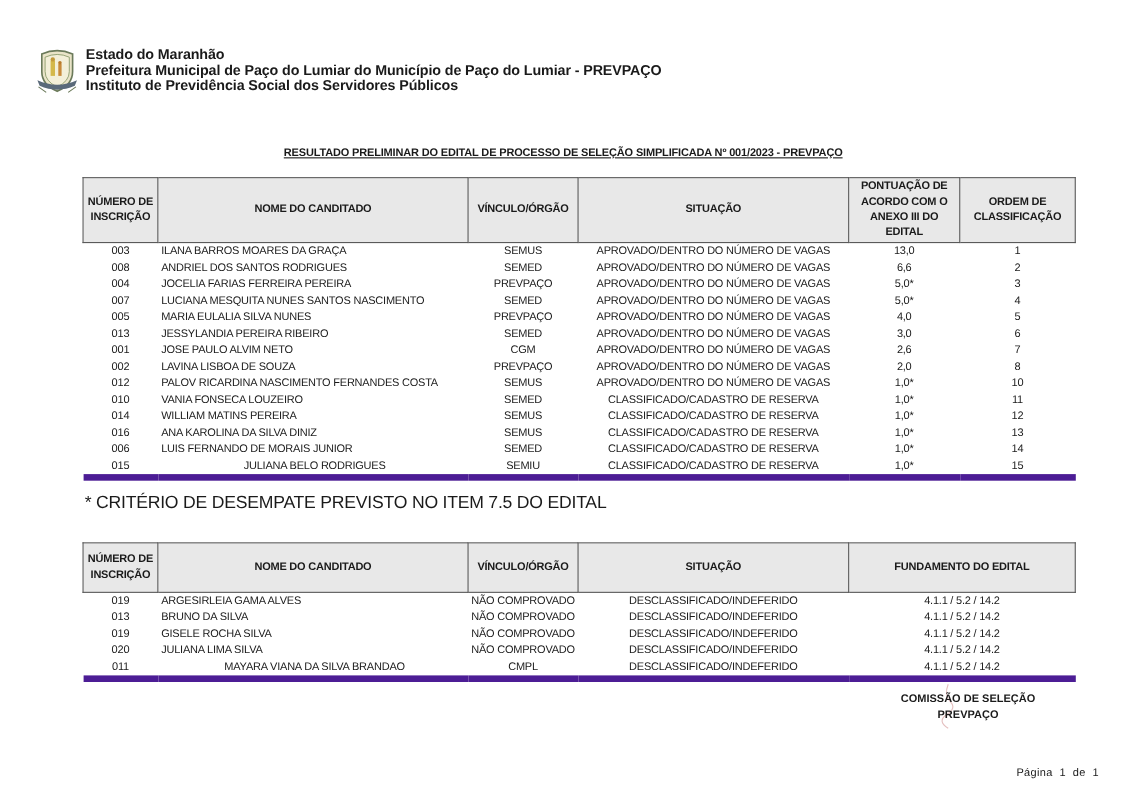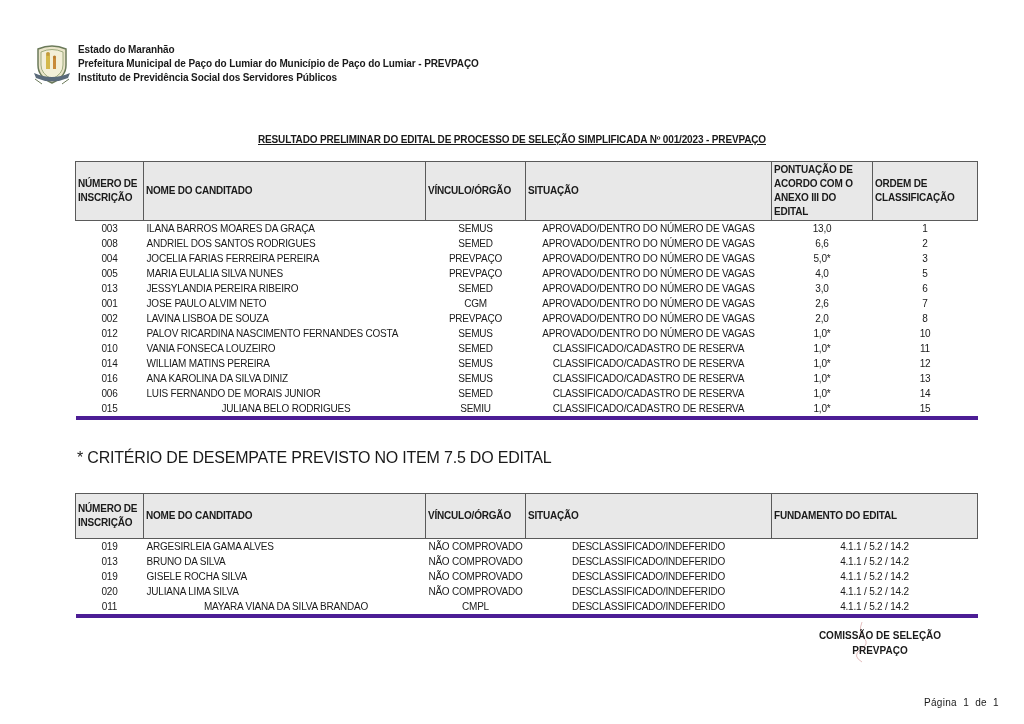--- a/index.html
+++ b/index.html
@@ -5,39 +5,39 @@
   html, body { margin: 0; padding: 0; background: #ffffff; }
   body {
     width: 1024px; height: 724px; position: relative; overflow: hidden;
     font-family: "Liberation Sans", sans-serif; color: #1a1a1a;
   }
   .header { position: absolute; left: 30px; top: 40px; height: 50px; }
   .logo {
     position: absolute; left: 2px; top: 3px; width: 40px; height: 42px;
   }
   .header-lines { position: absolute; left: 48px; top: 3px; white-space: nowrap; }
-  .header-lines div { font-size: 10px; font-weight: bold; line-height: 14px; letter-spacing: -0.1px; }
+  .header-lines div { font-size: 13px; font-weight: bold; line-height: 14px; letter-spacing: -0.1px; }
 
   .doc-title {
     position: absolute; left: 0; width: 1024px; top: 134px; text-align: center;
     font-size: 10px; font-weight: bold; text-decoration: underline; letter-spacing: -0.15px;
   }
 
   table { position: absolute; left: 75px; border-collapse: collapse; table-layout: fixed; font-size: 10px; }
   table th {
     background: #e8e8e8; border: 1px solid #5a5a5a; font-weight: bold;
-    text-align: left; vertical-align: middle; line-height: 14px; padding: 0 2px;
+    text-align: center; vertical-align: middle; line-height: 14px; padding: 0 2px;
     letter-spacing: -0.2px;
   }
   table td {
     height: 15px; line-height: 15px; padding: 0; text-align: center; white-space: nowrap;
     letter-spacing: -0.2px;
   }
   table td.name { text-align: left; padding-left: 3px; }
-  table tbody tr:last-child td { border-bottom: 4px solid #4c1d95; text-align: center; }
+  table tbody tr:last-child td { border-bottom: 6px solid #4c1d95; text-align: center; }
   #t1 { top: 161px; width: 902px; }
   #t1 thead th { height: 58px; }
   #t2 { top: 493px; width: 902px; }
   #t2 thead th { height: 44px; }
 
   .footnote { position: absolute; left: 77px; top: 449px; font-size: 16px; letter-spacing: -0.2px; }
 
   .signature { position: absolute; left: 800px; top: 628px; width: 160px; text-align: center; font-size: 10px; font-weight: bold; line-height: 15px; }
   .sig-scribble { position: absolute; left: 840px; top: 620px; width: 40px; height: 50px; }
 
@@ -104,20 +104,28 @@
       </tr>
       <tr>
         <td>004</td>
         <td class="name">JOCELIA FARIAS FERREIRA PEREIRA</td>
         <td>PREVPAÇO</td>
         <td>APROVADO/DENTRO DO NÚMERO DE VAGAS</td>
         <td>5,0*</td>
         <td>3</td>
       </tr>
       <tr>
+        <td>007</td>
+        <td class="name">LUCIANA MESQUITA NUNES SANTOS NASCIMENTO</td>
+        <td>SEMED</td>
+        <td>APROVADO/DENTRO DO NÚMERO DE VAGAS</td>
+        <td>5,0*</td>
+        <td>4</td>
+      </tr>
+      <tr>
         <td>005</td>
         <td class="name">MARIA EULALIA SILVA NUNES</td>
         <td>PREVPAÇO</td>
         <td>APROVADO/DENTRO DO NÚMERO DE VAGAS</td>
         <td>4,0</td>
         <td>5</td>
       </tr>
       <tr>
         <td>013</td>
         <td class="name">JESSYLANDIA PEREIRA RIBEIRO</td>

